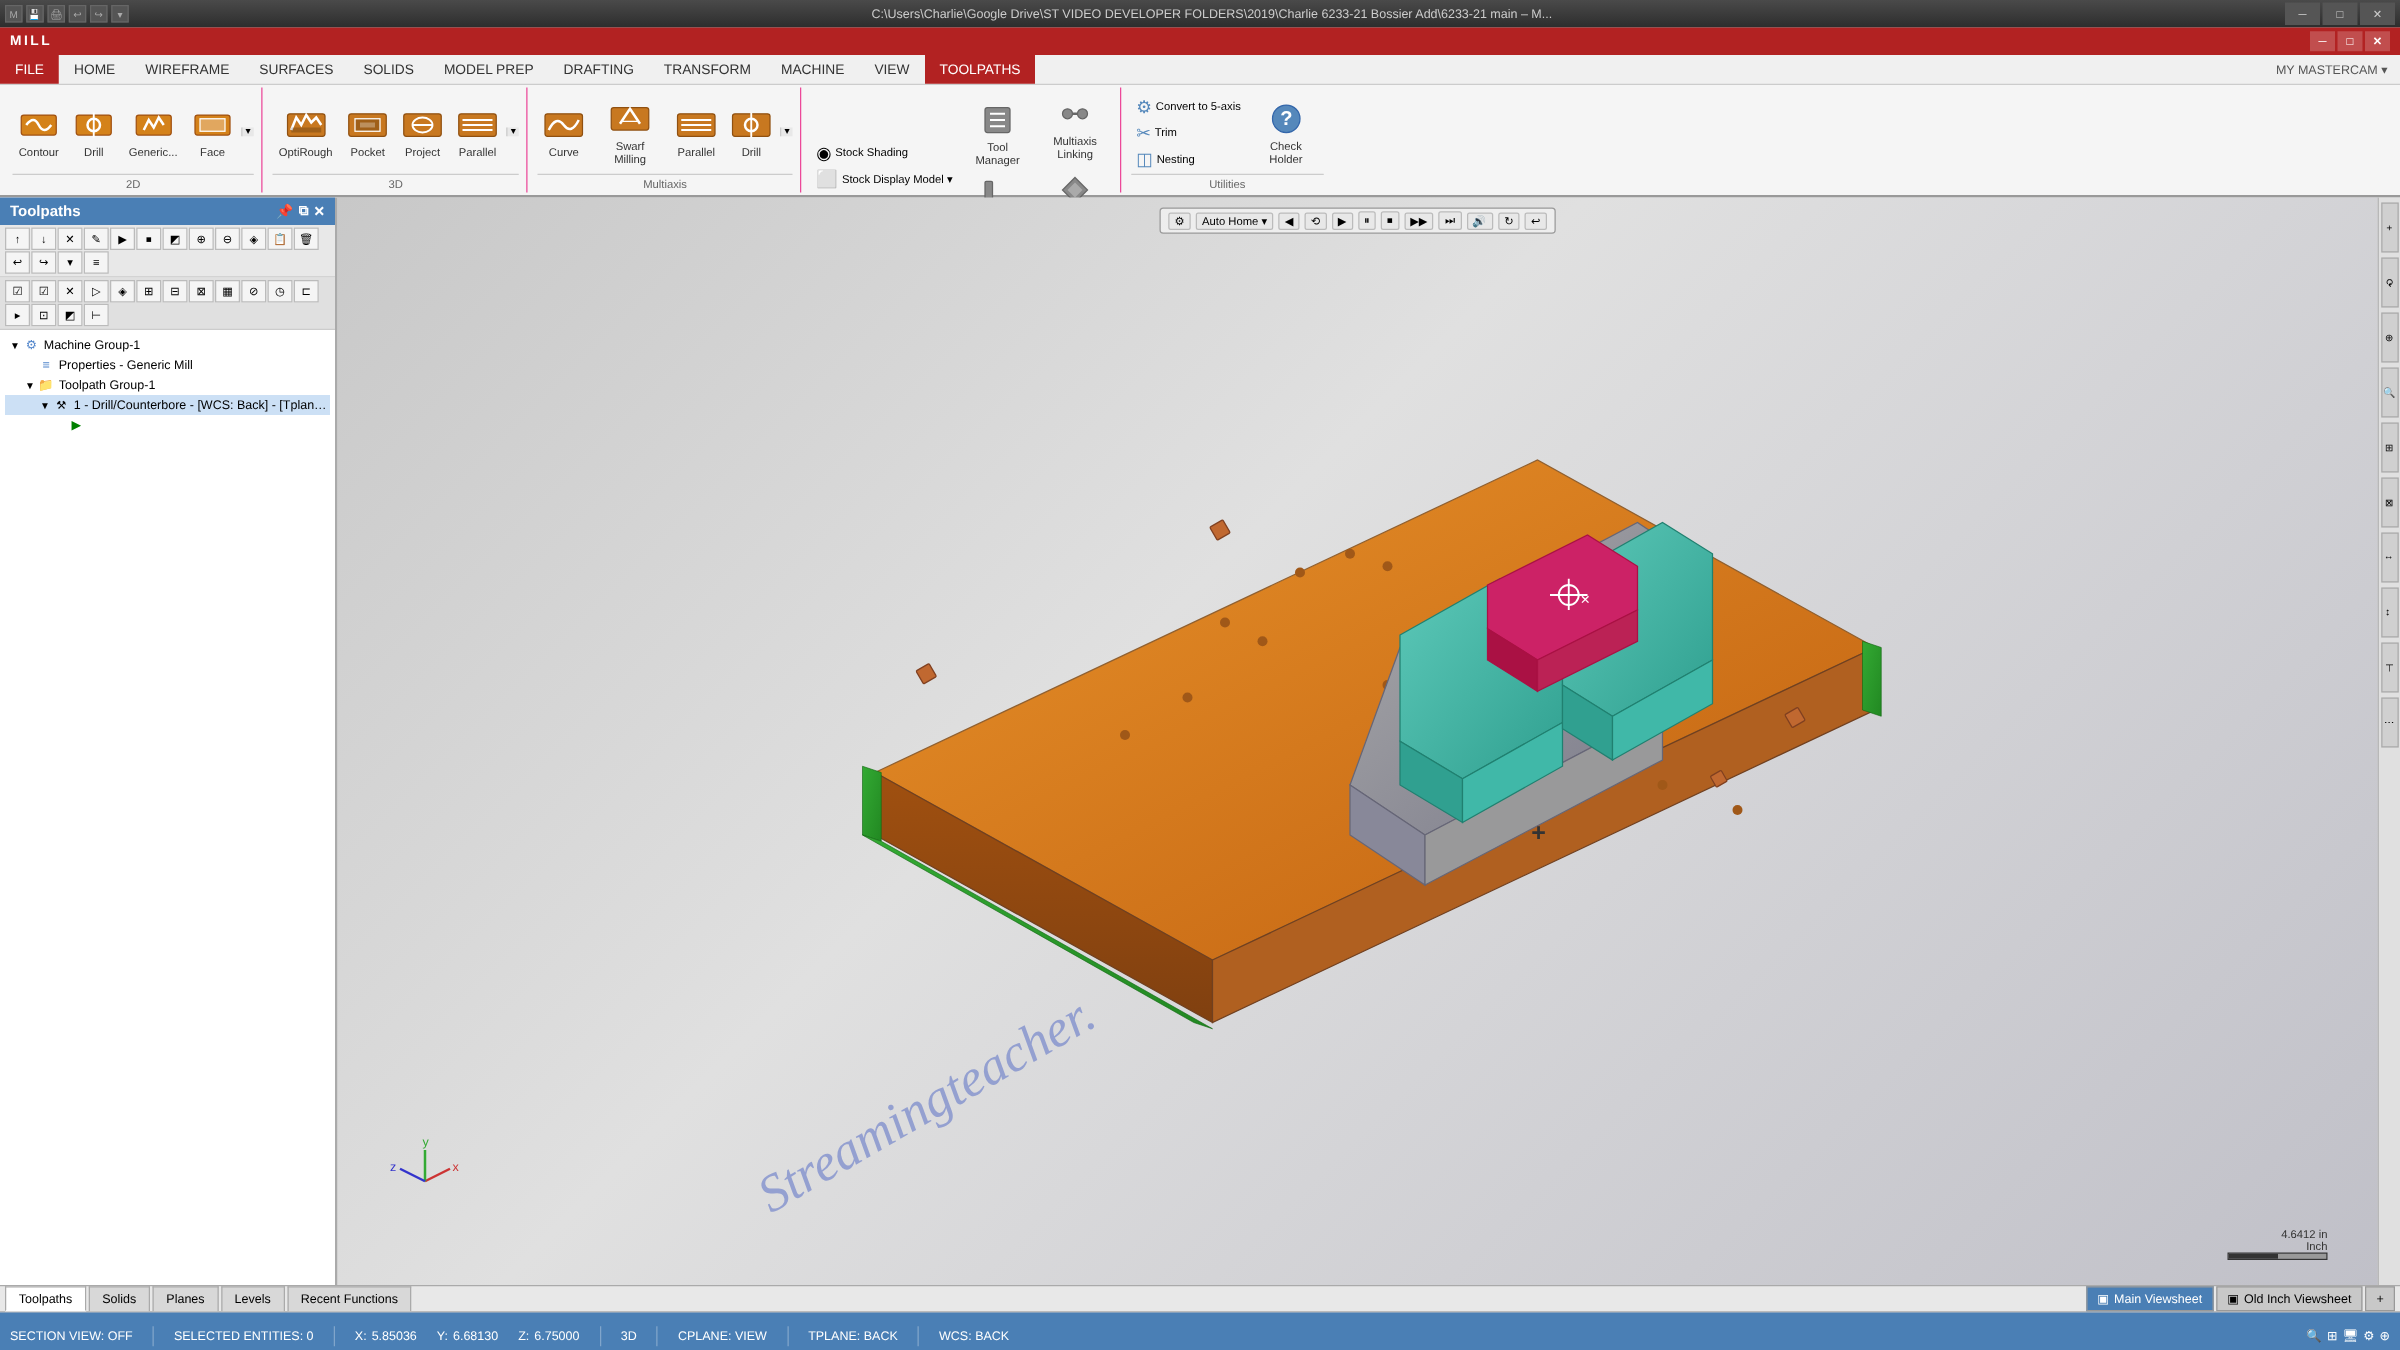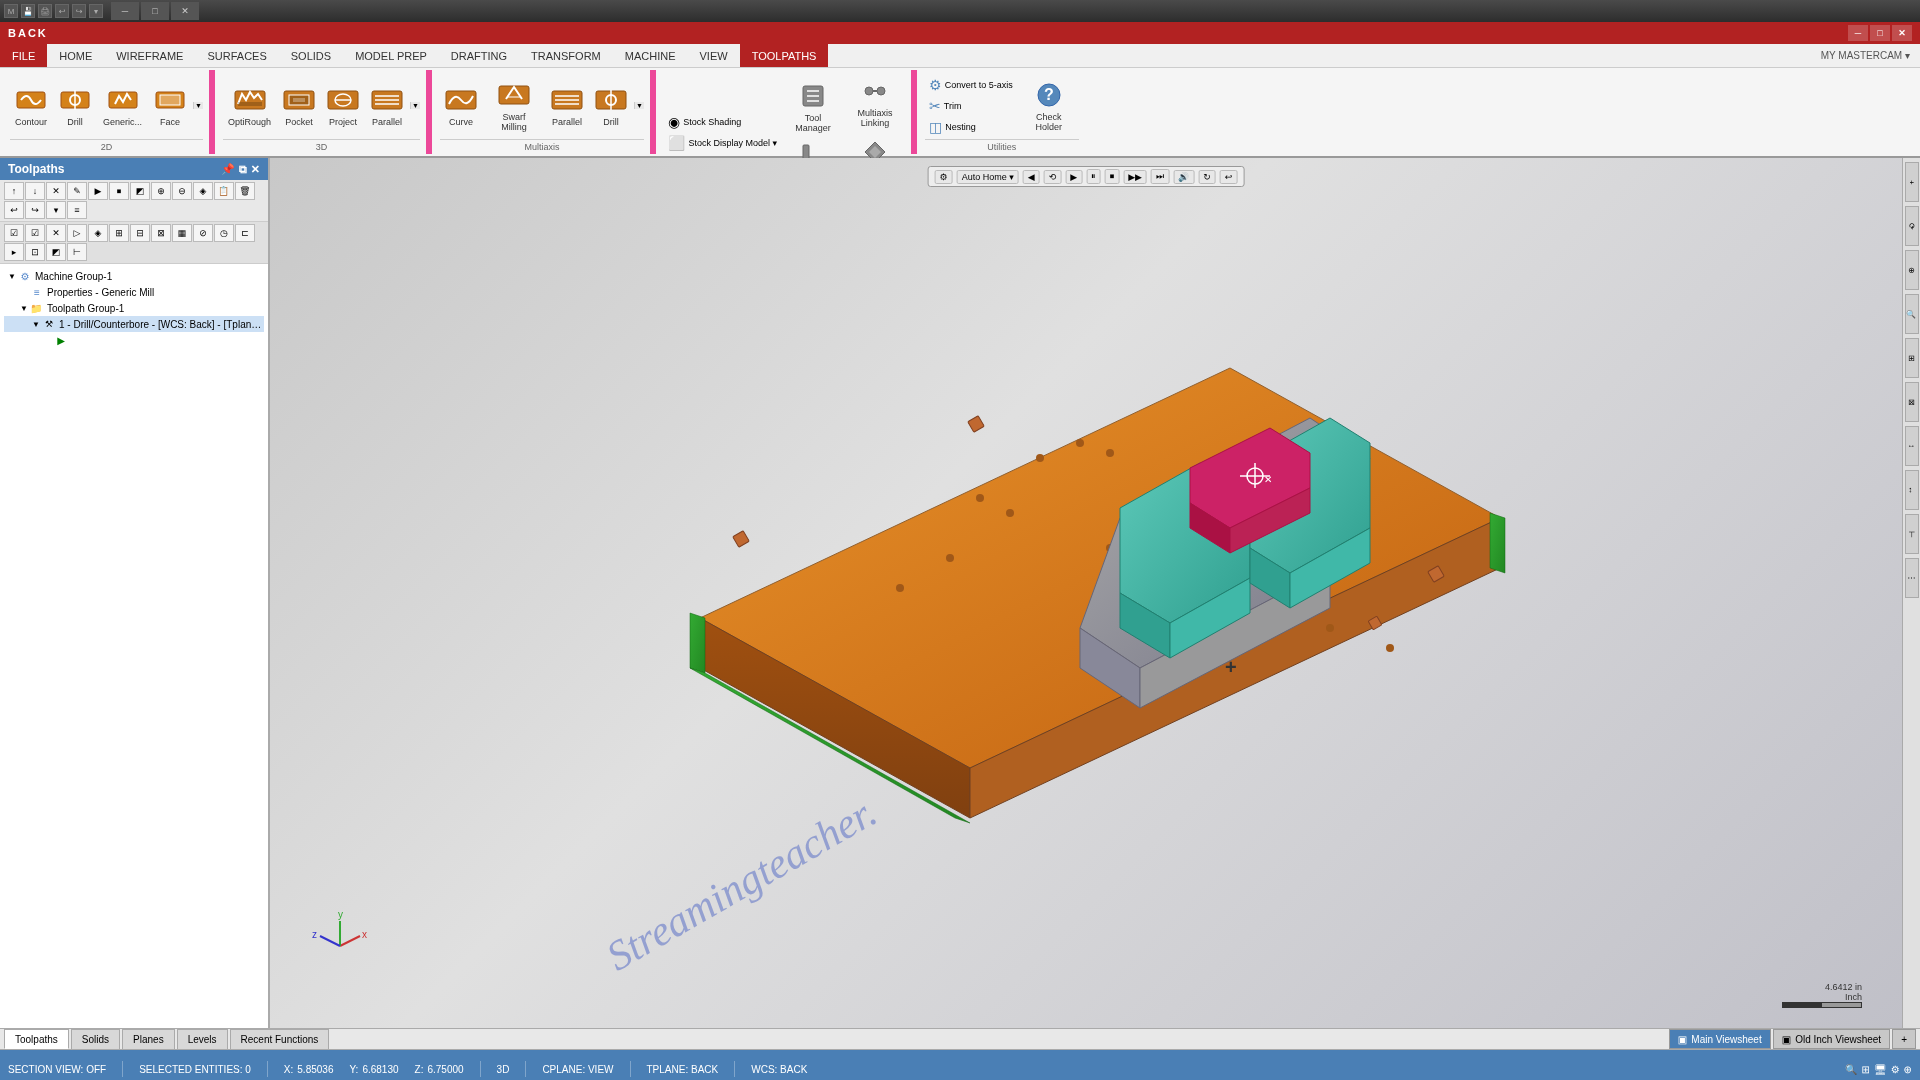--- a/index.html
+++ b/index.html
@@ -63,21 +63,21 @@
       border-bottom: 2px solid #999;
       display: flex;
       align-items: stretch;
       padding: 2px 4px;
       gap: 2px;
     }
     .ribbon-section {
       display: flex;
       flex-direction: column;
       align-items: stretch;
-      border-right: 6px solid #ec4899;
+      border-right: 1px solid #ec4899;
       padding: 2px 6px;
       min-width: 60px;
     }
     .ribbon-section:last-child { border-right: none; }
     .ribbon-section-label {
       font-size: 9px;
       color: #666;
       text-align: center;
       margin-top: auto;
       padding-top: 2px;
@@ -384,29 +384,30 @@
 
 <div id="titlebar">
   <div class="title-icons">
     <span>M</span>
     <span>💾</span>
     <span>🖨</span>
     <span>↩</span>
     <span>↪</span>
     <span>▾</span>
   </div>
+  <div class="app-title">C:\Users\Charlie\Google Drive\ST VIDEO DEVELOPER FOLDERS\2019\Charlie 6233-21 Bossier Add\6233-21 main – M...</div>
   <div class="win-controls">
     <span>─</span>
     <span>□</span>
     <span>✕</span>
   </div>
 </div>
 
 <div id="mill-bar">
-  <div class="mill-label">BACK</div>
+  <div class="mill-label">MILL</div>
   <div class="file-path"></div>
   <div class="right-controls">
     <span>─</span>
     <span>□</span>
     <span>✕</span>
   </div>
 </div>
 
 <div id="menubar">
   <div class="menu-item active">FILE</div>

